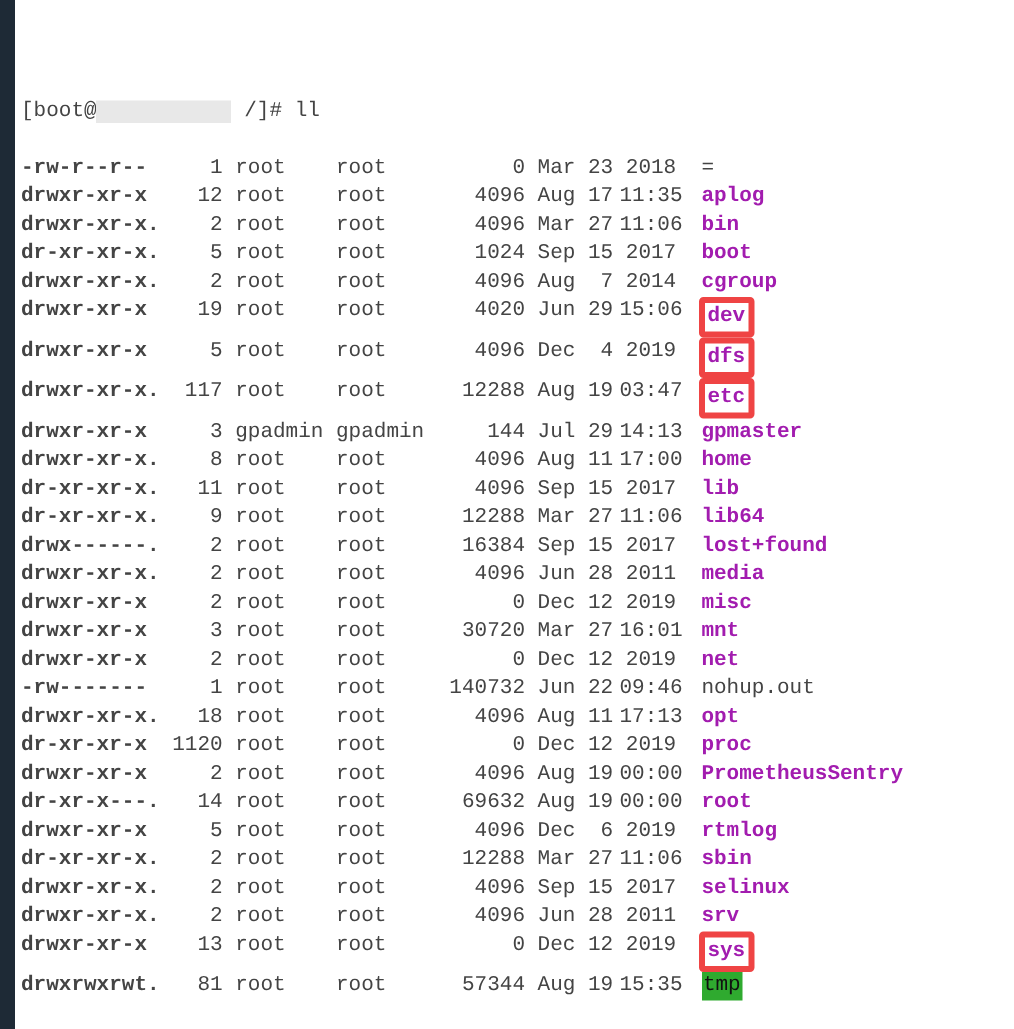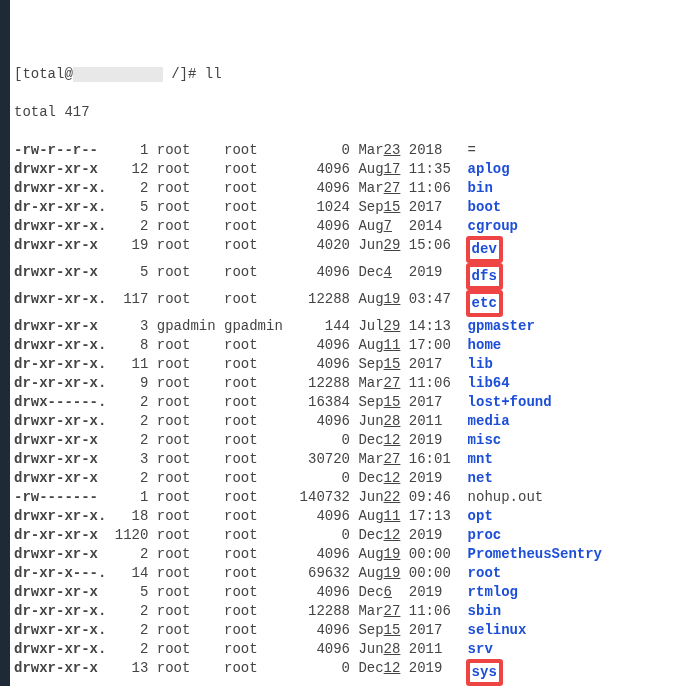--- a/index.html
+++ b/index.html
@@ -28,42 +28,41 @@
   }
   .line { display: flex; }
   .perm { width: 11ch; font-weight: bold; }
   .links { width: 5ch; text-align: right; }
   .sp1 { width: 1ch; }
   .owner { width: 8ch; }
   .group { width: 8ch; }
   .size { width: 7ch; text-align: right; }
   .sp2 { width: 1ch; }
   .month { width: 3ch; }
-  .day { width: 3ch; text-align: left; text-decoration: underline; }
-  .time { width: 6ch; text-align: left; }
+  .day { width: 3ch; text-align: right; }
+  .time { width: 6ch; text-align: center; }
   .sp3 { width: 1ch; }
   .name { }
-  .dir { color: #1d4ed8; font-weight: bold; }
+  .dir { color: #a21caf; font-weight: bold; }
   .plain { color: #444; }
   .tmp { background: #2faa2f; color: #111; padding: 0 1px; }
   .boxed { border: 4px solid #ef4444; padding: 0 2px; margin-left: -2px; border-radius: 3px; }
   .hostblank {
     display: inline-block;
     width: 90px;
     height: 15px;
     background: #e8e8e8;
     vertical-align: text-bottom;
   }
 </style>
 </head>
 <body>
 <div class="vbar"></div>
 <div class="term">
-<div><span>[total@</span><span class="hostblank"></span> <span>/]#</span> <span>ll</span></div>
-<div>total 417</div>
+<div><span>[boot@</span><span class="hostblank"></span> <span>/]#</span> <span>ll</span></div>
 <div id="rows"><div class="line"><span class="perm">-rw-r--r--</span><span class="links">1</span><span class="sp1"> </span><span class="owner">root</span><span class="group">root</span><span class="size">0</span><span class="sp2"> </span><span class="month">Mar</span><span class="day">23</span><span class="time">2018</span><span class="sp3"> </span><span class="name plain">=</span></div><div class="line"><span class="perm">drwxr-xr-x</span><span class="links">12</span><span class="sp1"> </span><span class="owner">root</span><span class="group">root</span><span class="size">4096</span><span class="sp2"> </span><span class="month">Aug</span><span class="day">17</span><span class="time">11:35</span><span class="sp3"> </span><span class="name dir">aplog</span></div><div class="line"><span class="perm">drwxr-xr-x.</span><span class="links">2</span><span class="sp1"> </span><span class="owner">root</span><span class="group">root</span><span class="size">4096</span><span class="sp2"> </span><span class="month">Mar</span><span class="day">27</span><span class="time">11:06</span><span class="sp3"> </span><span class="name dir">bin</span></div><div class="line"><span class="perm">dr-xr-xr-x.</span><span class="links">5</span><span class="sp1"> </span><span class="owner">root</span><span class="group">root</span><span class="size">1024</span><span class="sp2"> </span><span class="month">Sep</span><span class="day">15</span><span class="time">2017</span><span class="sp3"> </span><span class="name dir">boot</span></div><div class="line"><span class="perm">drwxr-xr-x.</span><span class="links">2</span><span class="sp1"> </span><span class="owner">root</span><span class="group">root</span><span class="size">4096</span><span class="sp2"> </span><span class="month">Aug</span><span class="day">7</span><span class="time">2014</span><span class="sp3"> </span><span class="name dir">cgroup</span></div><div class="line"><span class="perm">drwxr-xr-x</span><span class="links">19</span><span class="sp1"> </span><span class="owner">root</span><span class="group">root</span><span class="size">4020</span><span class="sp2"> </span><span class="month">Jun</span><span class="day">29</span><span class="time">15:06</span><span class="sp3"> </span><span class="name dir boxed">dev</span></div><div class="line"><span class="perm">drwxr-xr-x</span><span class="links">5</span><span class="sp1"> </span><span class="owner">root</span><span class="group">root</span><span class="size">4096</span><span class="sp2"> </span><span class="month">Dec</span><span class="day">4</span><span class="time">2019</span><span class="sp3"> </span><span class="name dir boxed">dfs</span></div><div class="line"><span class="perm">drwxr-xr-x.</span><span class="links">117</span><span class="sp1"> </span><span class="owner">root</span><span class="group">root</span><span class="size">12288</span><span class="sp2"> </span><span class="month">Aug</span><span class="day">19</span><span class="time">03:47</span><span class="sp3"> </span><span class="name dir boxed">etc</span></div><div class="line"><span class="perm">drwxr-xr-x</span><span class="links">3</span><span class="sp1"> </span><span class="owner">gpadmin</span><span class="group">gpadmin</span><span class="size">144</span><span class="sp2"> </span><span class="month">Jul</span><span class="day">29</span><span class="time">14:13</span><span class="sp3"> </span><span class="name dir">gpmaster</span></div><div class="line"><span class="perm">drwxr-xr-x.</span><span class="links">8</span><span class="sp1"> </span><span class="owner">root</span><span class="group">root</span><span class="size">4096</span><span class="sp2"> </span><span class="month">Aug</span><span class="day">11</span><span class="time">17:00</span><span class="sp3"> </span><span class="name dir">home</span></div><div class="line"><span class="perm">dr-xr-xr-x.</span><span class="links">11</span><span class="sp1"> </span><span class="owner">root</span><span class="group">root</span><span class="size">4096</span><span class="sp2"> </span><span class="month">Sep</span><span class="day">15</span><span class="time">2017</span><span class="sp3"> </span><span class="name dir">lib</span></div><div class="line"><span class="perm">dr-xr-xr-x.</span><span class="links">9</span><span class="sp1"> </span><span class="owner">root</span><span class="group">root</span><span class="size">12288</span><span class="sp2"> </span><span class="month">Mar</span><span class="day">27</span><span class="time">11:06</span><span class="sp3"> </span><span class="name dir">lib64</span></div><div class="line"><span class="perm">drwx------.</span><span class="links">2</span><span class="sp1"> </span><span class="owner">root</span><span class="group">root</span><span class="size">16384</span><span class="sp2"> </span><span class="month">Sep</span><span class="day">15</span><span class="time">2017</span><span class="sp3"> </span><span class="name dir">lost+found</span></div><div class="line"><span class="perm">drwxr-xr-x.</span><span class="links">2</span><span class="sp1"> </span><span class="owner">root</span><span class="group">root</span><span class="size">4096</span><span class="sp2"> </span><span class="month">Jun</span><span class="day">28</span><span class="time">2011</span><span class="sp3"> </span><span class="name dir">media</span></div><div class="line"><span class="perm">drwxr-xr-x</span><span class="links">2</span><span class="sp1"> </span><span class="owner">root</span><span class="group">root</span><span class="size">0</span><span class="sp2"> </span><span class="month">Dec</span><span class="day">12</span><span class="time">2019</span><span class="sp3"> </span><span class="name dir">misc</span></div><div class="line"><span class="perm">drwxr-xr-x</span><span class="links">3</span><span class="sp1"> </span><span class="owner">root</span><span class="group">root</span><span class="size">30720</span><span class="sp2"> </span><span class="month">Mar</span><span class="day">27</span><span class="time">16:01</span><span class="sp3"> </span><span class="name dir">mnt</span></div><div class="line"><span class="perm">drwxr-xr-x</span><span class="links">2</span><span class="sp1"> </span><span class="owner">root</span><span class="group">root</span><span class="size">0</span><span class="sp2"> </span><span class="month">Dec</span><span class="day">12</span><span class="time">2019</span><span class="sp3"> </span><span class="name dir">net</span></div><div class="line"><span class="perm">-rw-------</span><span class="links">1</span><span class="sp1"> </span><span class="owner">root</span><span class="group">root</span><span class="size">140732</span><span class="sp2"> </span><span class="month">Jun</span><span class="day">22</span><span class="time">09:46</span><span class="sp3"> </span><span class="name plain">nohup.out</span></div><div class="line"><span class="perm">drwxr-xr-x.</span><span class="links">18</span><span class="sp1"> </span><span class="owner">root</span><span class="group">root</span><span class="size">4096</span><span class="sp2"> </span><span class="month">Aug</span><span class="day">11</span><span class="time">17:13</span><span class="sp3"> </span><span class="name dir">opt</span></div><div class="line"><span class="perm">dr-xr-xr-x</span><span class="links">1120</span><span class="sp1"> </span><span class="owner">root</span><span class="group">root</span><span class="size">0</span><span class="sp2"> </span><span class="month">Dec</span><span class="day">12</span><span class="time">2019</span><span class="sp3"> </span><span class="name dir">proc</span></div><div class="line"><span class="perm">drwxr-xr-x</span><span class="links">2</span><span class="sp1"> </span><span class="owner">root</span><span class="group">root</span><span class="size">4096</span><span class="sp2"> </span><span class="month">Aug</span><span class="day">19</span><span class="time">00:00</span><span class="sp3"> </span><span class="name dir">PrometheusSentry</span></div><div class="line"><span class="perm">dr-xr-x---.</span><span class="links">14</span><span class="sp1"> </span><span class="owner">root</span><span class="group">root</span><span class="size">69632</span><span class="sp2"> </span><span class="month">Aug</span><span class="day">19</span><span class="time">00:00</span><span class="sp3"> </span><span class="name dir">root</span></div><div class="line"><span class="perm">drwxr-xr-x</span><span class="links">5</span><span class="sp1"> </span><span class="owner">root</span><span class="group">root</span><span class="size">4096</span><span class="sp2"> </span><span class="month">Dec</span><span class="day">6</span><span class="time">2019</span><span class="sp3"> </span><span class="name dir">rtmlog</span></div><div class="line"><span class="perm">dr-xr-xr-x.</span><span class="links">2</span><span class="sp1"> </span><span class="owner">root</span><span class="group">root</span><span class="size">12288</span><span class="sp2"> </span><span class="month">Mar</span><span class="day">27</span><span class="time">11:06</span><span class="sp3"> </span><span class="name dir">sbin</span></div><div class="line"><span class="perm">drwxr-xr-x.</span><span class="links">2</span><span class="sp1"> </span><span class="owner">root</span><span class="group">root</span><span class="size">4096</span><span class="sp2"> </span><span class="month">Sep</span><span class="day">15</span><span class="time">2017</span><span class="sp3"> </span><span class="name dir">selinux</span></div><div class="line"><span class="perm">drwxr-xr-x.</span><span class="links">2</span><span class="sp1"> </span><span class="owner">root</span><span class="group">root</span><span class="size">4096</span><span class="sp2"> </span><span class="month">Jun</span><span class="day">28</span><span class="time">2011</span><span class="sp3"> </span><span class="name dir">srv</span></div><div class="line"><span class="perm">drwxr-xr-x</span><span class="links">13</span><span class="sp1"> </span><span class="owner">root</span><span class="group">root</span><span class="size">0</span><span class="sp2"> </span><span class="month">Dec</span><span class="day">12</span><span class="time">2019</span><span class="sp3"> </span><span class="name dir boxed">sys</span></div><div class="line"><span class="perm">drwxrwxrwt.</span><span class="links">81</span><span class="sp1"> </span><span class="owner">root</span><span class="group">root</span><span class="size">57344</span><span class="sp2"> </span><span class="month">Aug</span><span class="day">19</span><span class="time">15:35</span><span class="sp3"> </span><span class="name tmp">tmp</span></div></div>
 
 
 
 </div>
 
 
 
 
 

